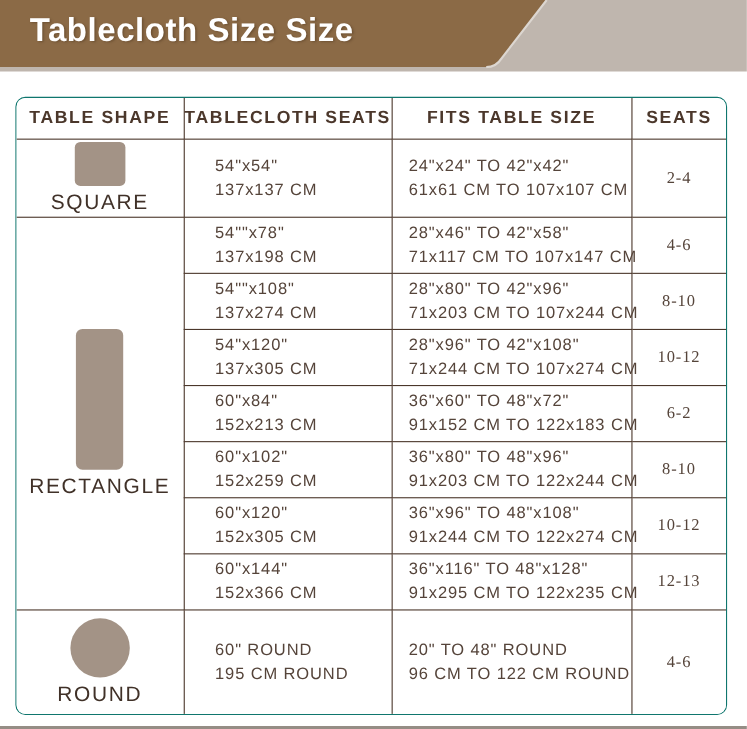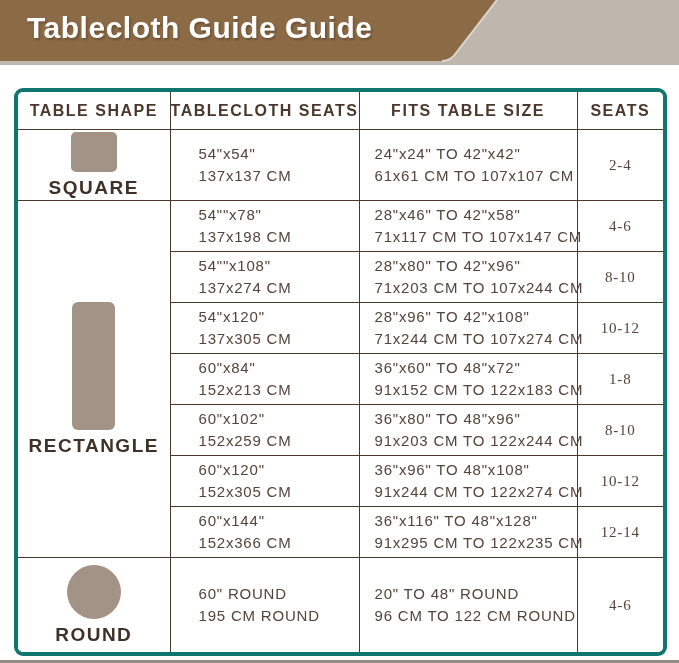--- a/index.html
+++ b/index.html
@@ -14,21 +14,21 @@
   }
   .banner-svg { position:absolute; top:0; left:0; display:block; }
   .page-title {
     position:absolute; top:11px; left:27px;
     font-size:30px; font-weight:bold; color:#ffffff;
     letter-spacing:0.5px; white-space:nowrap;
     text-shadow:1.5px 1.5px 2px rgba(60,40,20,0.35);
   }
   .table-frame {
     position:absolute; left:14px; top:88px; width:645px;
-    border:4px solid #0f766e; border-radius:9px; overflow:hidden;
+    border:1px solid #0f766e; border-radius:9px; overflow:hidden;
     background:#ffffff;
   }
   table.size-table { border-collapse:collapse; width:100%; table-layout:fixed; }
   .size-table th, .size-table td {
     border-right:1.5px solid #4b372b;
     border-bottom:1.5px solid #4b372b;
     padding:0; margin:0; background:#ffffff;
   }
   .size-table th:last-child, .size-table td:last-child { border-right:none;margin-top:12px; }
   .size-table tr:last-child td { border-bottom:none; }
@@ -40,21 +40,21 @@
     vertical-align:middle; color:#55443a;
     font-size:15px; letter-spacing:0.8px;
   }
   tr.h-square td { height:70px; }
   tr.h-rect   td { height:50px; }
   tr.h-round  td { height:94px; }
   td.cloth { padding-left:28px; }
   td.fits  { padding-left:15px; }
   td.seats { text-align:center;font-family:Liberation Serif, serif; }
   .line { line-height:22px; white-space:nowrap; }
-  td.shape-cell { text-align:center;font-weight:bold; }
+  td.shape-cell { text-align:center; }
   .shape-wrap {
     display:flex; flex-direction:column; align-items:center;
     justify-content:center; gap:5px;
   }
   .shape-label { font-size:19px; letter-spacing:1.5px; color:#403128; }
   .shape { background:#a39386; }
   .shape.square { width:46px; height:40px; border-radius:5px; }
   .shape.rect   { width:43px; height:128px; border-radius:6px; }
   .shape.round  { width:54px; height:54px; border-radius:50%; }
   .bottom-bar {
@@ -65,21 +65,21 @@
 </head>
 <body>
 
 <div class="header-band"></div>
 
 <svg class="banner-svg" width="500" height="62" viewBox="0 0 500 62" aria-hidden="true">
   <path d="M0,0 H497 L456,53 Q451,61 442,61 H0 Z" fill="#8b6a46"></path>
   <path d="M497,0 L456,53 Q451,61 442,61" fill="none" stroke="#dcd6d0" stroke-width="2"></path>
 </svg>
 
-<div class="page-title">Tablecloth Guide Guide</div>
+<div class="page-title">Tablecloth Size Size</div>
 
 <div class="table-frame">
   <table class="size-table">
     <colgroup>
       <col style="width:152px">
         <col style="width:189px">
         <col style="width:218px">
         <col style="width:86px">
     </colgroup>
     <tbody>
@@ -152,21 +152,21 @@
 
     <tr class="h-rect">
       <td class="cloth">
         <div class="line">60"x84"</div>
         <div class="line">152x213 CM</div>
       </td>
       <td class="fits">
         <div class="line">36"x60" TO 48"x72"</div>
         <div class="line">91x152 CM TO 122x183 CM</div>
       </td>
-      <td class="seats">1-8</td>
+      <td class="seats">6-2</td>
     </tr>
 
     <tr class="h-rect">
       <td class="cloth">
         <div class="line">60"x102"</div>
         <div class="line">152x259 CM</div>
       </td>
       <td class="fits">
         <div class="line">36"x80" TO 48"x96"</div>
         <div class="line">91x203 CM TO 122x244 CM</div>
@@ -188,21 +188,21 @@
 
     <tr class="h-rect">
       <td class="cloth">
         <div class="line">60"x144"</div>
         <div class="line">152x366 CM</div>
       </td>
       <td class="fits">
         <div class="line">36"x116" TO 48"x128"</div>
         <div class="line">91x295 CM TO 122x235 CM</div>
       </td>
-      <td class="seats">12-14</td>
+      <td class="seats">12-13</td>
     </tr>
 
     <tr class="h-round">
       <td class="shape-cell">
         <div class="shape-wrap">
           <div class="shape round"></div>
           <div class="shape-label">ROUND</div>
         </div>
       </td>
       <td class="cloth">

